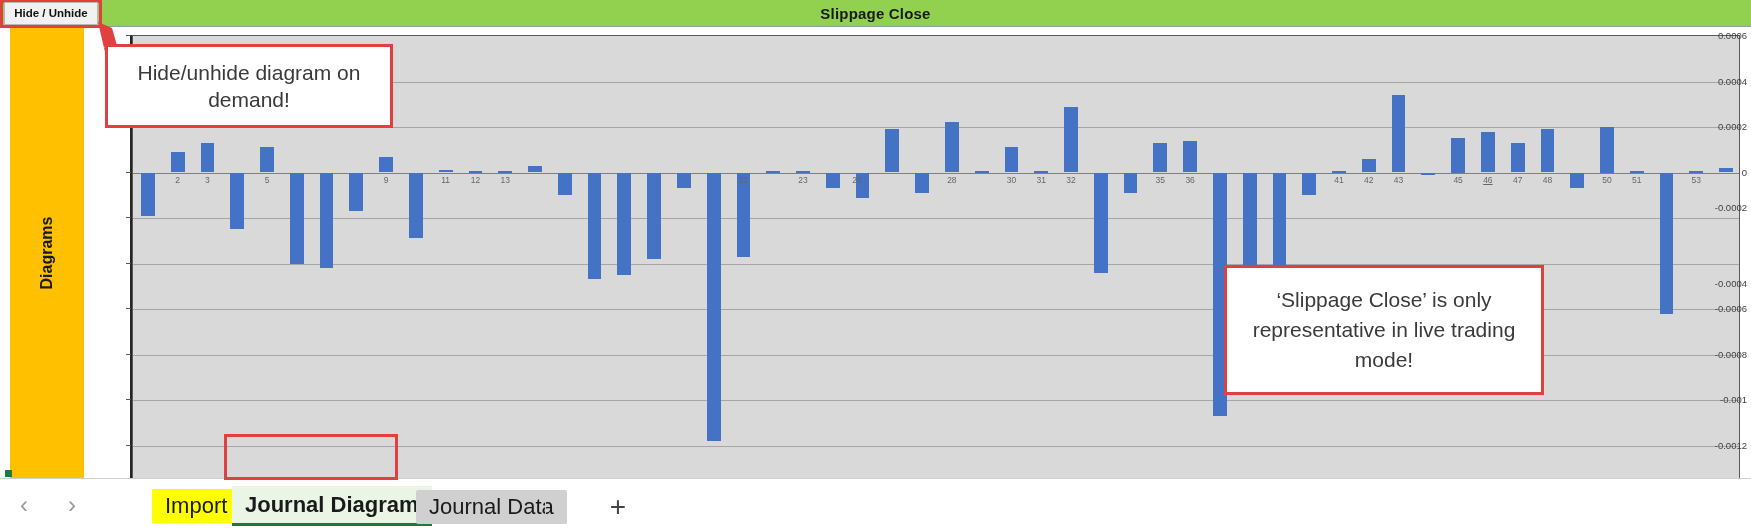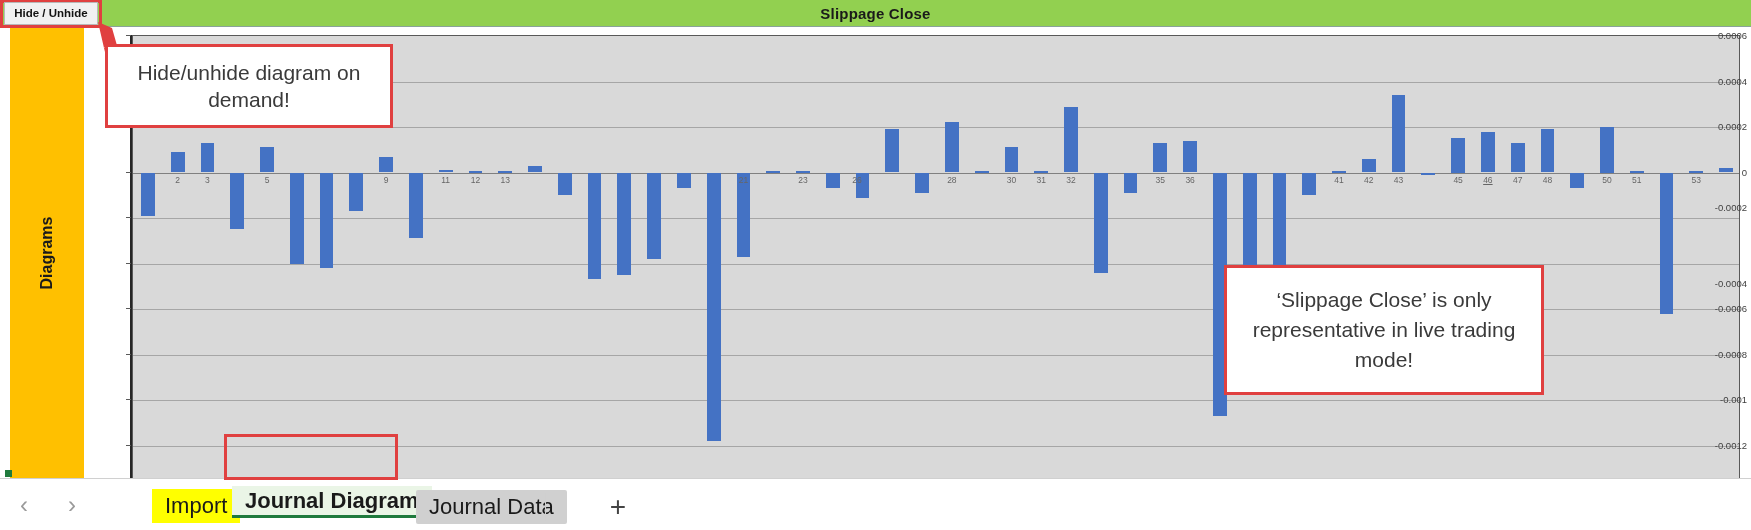--- a/index.html
+++ b/index.html
@@ -121,21 +121,21 @@
     color: #9a9a9a; font-size: 24px;
   }
   .nav-arrows > div { width: 40px; text-align: center; cursor: default; }
   .sheet-tab {
     position: absolute; top: 11px; height: 33px;
     display: flex; align-items: center; justify-content: center;
     font-size: 22px; color: #1a1a1a; padding: 0 13px;
   }
   .tab-import { left: 152px; background: #ffff00; top: 10px; height: 34px; }
   .tab-journal-diagram {
-    left: 232px; background: #eaf5e6; top: 7px; height: 32px;
+    left: 232px; background: #eaf5e6; top: 7px; height: 40px;
     font-weight: bold;
     border-bottom: 3px solid #1f7a3d;
   }
   .tab-journal-data {
     left: 416px; background: #d0d0d0; top: 11px; height: 34px; border-radius: 2px;
   }
   .tab-sep {
     position: absolute; left: 545px; top: 14px; width: 1px; height: 28px; background: #cfcfcf;
   }
   .tab-plus {

